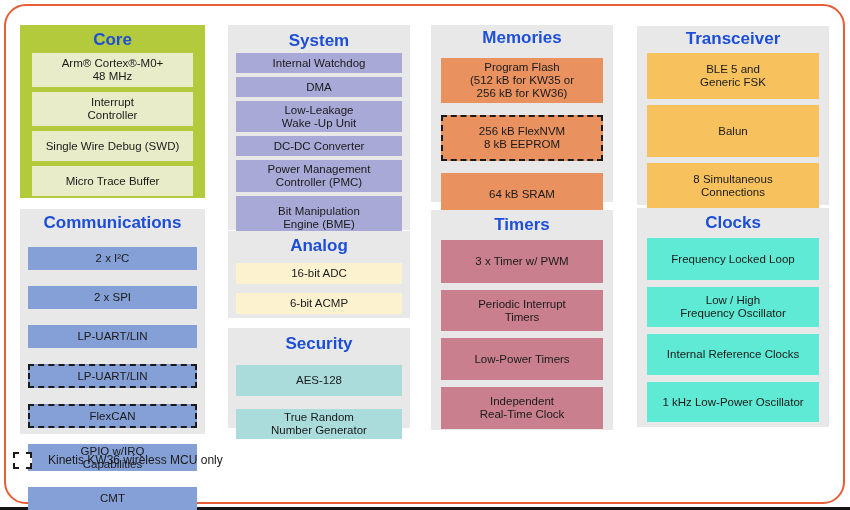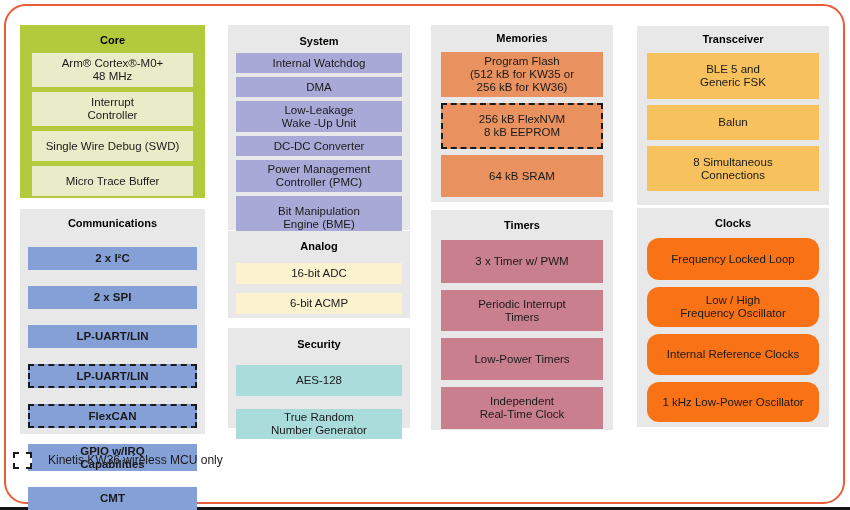--- a/index.html
+++ b/index.html
@@ -13,48 +13,48 @@
   }
   .bottom-rule {
     position:absolute; left:0; right:0; bottom:0; height:3px; background:#161616;
   }
   .group {
     position:absolute; box-sizing:border-box; display:flex; flex-direction:column;
     background:#E8E8E8;
   }
   .gtitle {
     flex:none; height:16px; line-height:16px; text-align:center;
-    font-size:11px; font-weight:bold; color:#000000;
+    font-size:17px; font-weight:bold; color:#1d4ed8;
   }
   .item {
     flex:none; box-sizing:border-box; display:flex; align-items:center; justify-content:center;
     text-align:center; font-size:11.5px; line-height:13px; color:#1a1a1a;
     white-space:pre-line;
   }
   .kw36 { border:2px dashed #1a1a1a; }
 
   
   .g-core        { background:#B2CA3B; }
   .g-core .item  { background:#E9ECC8; }
-  .g-comm .item  { background:#85A0D6;font-weight:bold; }
+  .g-comm .item  { background:#85A0D6; }
   .g-sys .item   { background:#A9A9D8; }
   .g-analog .item{ background:#FCF2D0; }
   .g-sec .item   { background:#AADCDC; }
   .g-mem .item   { background:#E9925F; }
   .g-tim .item   { background:#C97F8D; }
   .g-trx .item   { background:#F7C25E; }
-  .g-clk .item   { background:#f97316;border-radius:12px; }
+  .g-clk .item   { background:#5eead4; }
 
   
   .g-core   { left:20px;  top:25px;  width:185px; height:173px; padding:7px 12px 0; row-gap:5px; }
   .g-comm   { left:20px;  top:209px; width:185px; height:225px; padding:6px 8px 0;  row-gap:16px; }
   .g-sys    { left:228px; top:25px;  width:182px; height:205px; padding:8px 8px 0;  row-gap:4px; }
   .g-analog { left:228px; top:231px; width:182px; height:87px;  padding:7px 8px 0;  row-gap:9px; }
   .g-sec    { left:228px; top:328px; width:182px; height:100px; padding:8px 8px 0;  row-gap:13px; }
-  .g-mem    { left:431px; top:25px;  width:182px; height:177px; padding:5px 10px 0; row-gap:6px; }
+  .g-mem    { left:431px; top:25px;  width:182px; height:177px; padding:5px 10px 0; row-gap:12px; }
   .g-tim    { left:431px; top:210px; width:182px; height:220px; padding:7px 10px 0; row-gap:7px; }
   .g-trx    { left:637px; top:26px;  width:192px; height:179px; padding:5px 10px 0; row-gap:6px; }
   .g-clk    { left:637px; top:208px; width:192px; height:219px; padding:7px 10px 0; row-gap:7px; }
 
   .legend {
     position:absolute; left:13px; top:451px; display:flex; align-items:center;
   }
   .legend .swatch {
     width:19px; height:17px; box-sizing:border-box; border:2px dashed #1a1a1a; background:#ffffff;
   }
@@ -134,21 +134,21 @@
 Timers</div>
     <div class="item" style="height:42px">Low-Power Timers</div>
     <div class="item" style="height:42px">Independent
 Real-Time Clock</div>
   </div>
 
   <div class="group g-trx">
     <div class="gtitle">Transceiver</div>
     <div class="item" style="height:46px">BLE 5 and
 Generic FSK</div>
-    <div class="item" style="height:35px">Balun</div>
+    <div class="item" style="height:52px">Balun</div>
     <div class="item" style="height:45px">8 Simultaneous
 Connections</div>
   </div>
 
   <div class="group g-clk">
     <div class="gtitle">Clocks</div>
     <div class="item" style="height:42px">Frequency Locked Loop</div>
     <div class="item" style="height:40px">Low / High
 Frequency Oscillator</div>
     <div class="item" style="height:41px">Internal Reference Clocks</div>

